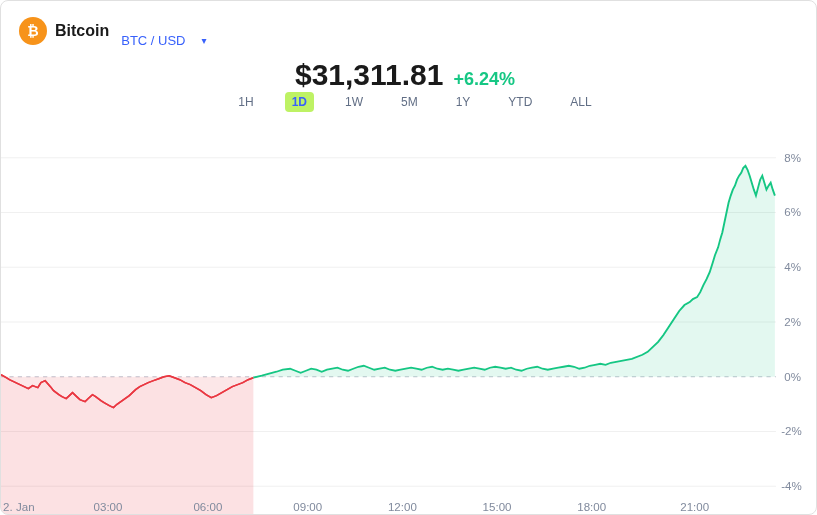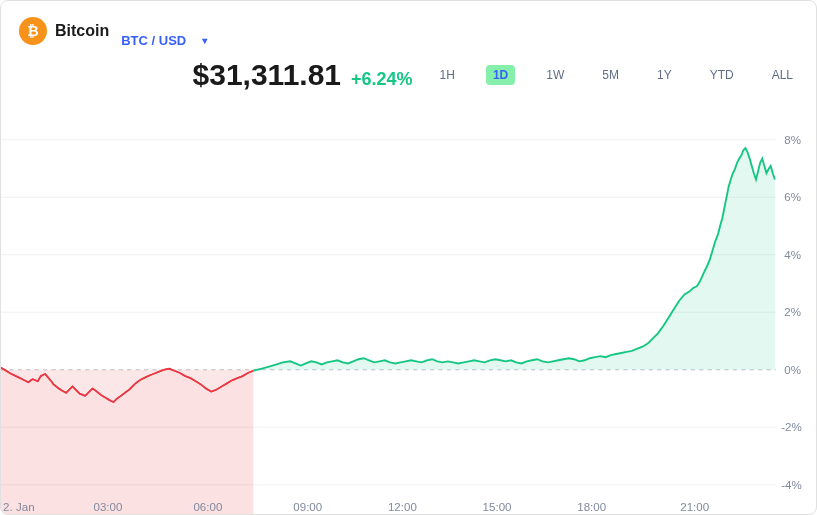--- a/index.html
+++ b/index.html
@@ -41,34 +41,35 @@
       font-size: 16px;
       font-weight: 600;
       color: #1a1a1a;
     }
     .pair-selector {
       display: flex;
       align-items: center;
       gap: 16px;
       color: #3861fb;
       font-size: 13px;
-      font-weight: 700;
+      font-weight: 400;
       cursor: pointer;
       margin-left: 4px;
       margin-top: 20px;
     }
     .pair-chevron {
       font-size: 10px;
       color: #3861fb;
     }
     .price-section {
       display: flex;
       align-items: center;
       justify-content: flex-end;
       padding: 4px 18px 6px 9px;
+      flex-direction: column;
     }
     .price-left {
       display: flex;
       align-items: baseline;
       gap: 10px;
     }
     .price-value {
       font-size: 30px;
       font-weight: 700;
       color: #1a1a1a;
@@ -89,21 +90,21 @@
       font-weight: 500;
       color: #616e85;
       background: transparent;
       border: none;
       cursor: pointer;
       border-radius: 4px;
       margin-left: 20px;
     }
     .tf-btn.active {
       color: #3861fb;
-      background: #86efac;
+      background: #bef264;
       font-weight: 600;
     }
     .chart-container {
       flex: 1;
       position: relative;
       padding: 0 0 0 0;
       overflow: hidden;
     }
     .chart-svg {
       width: 100%;

